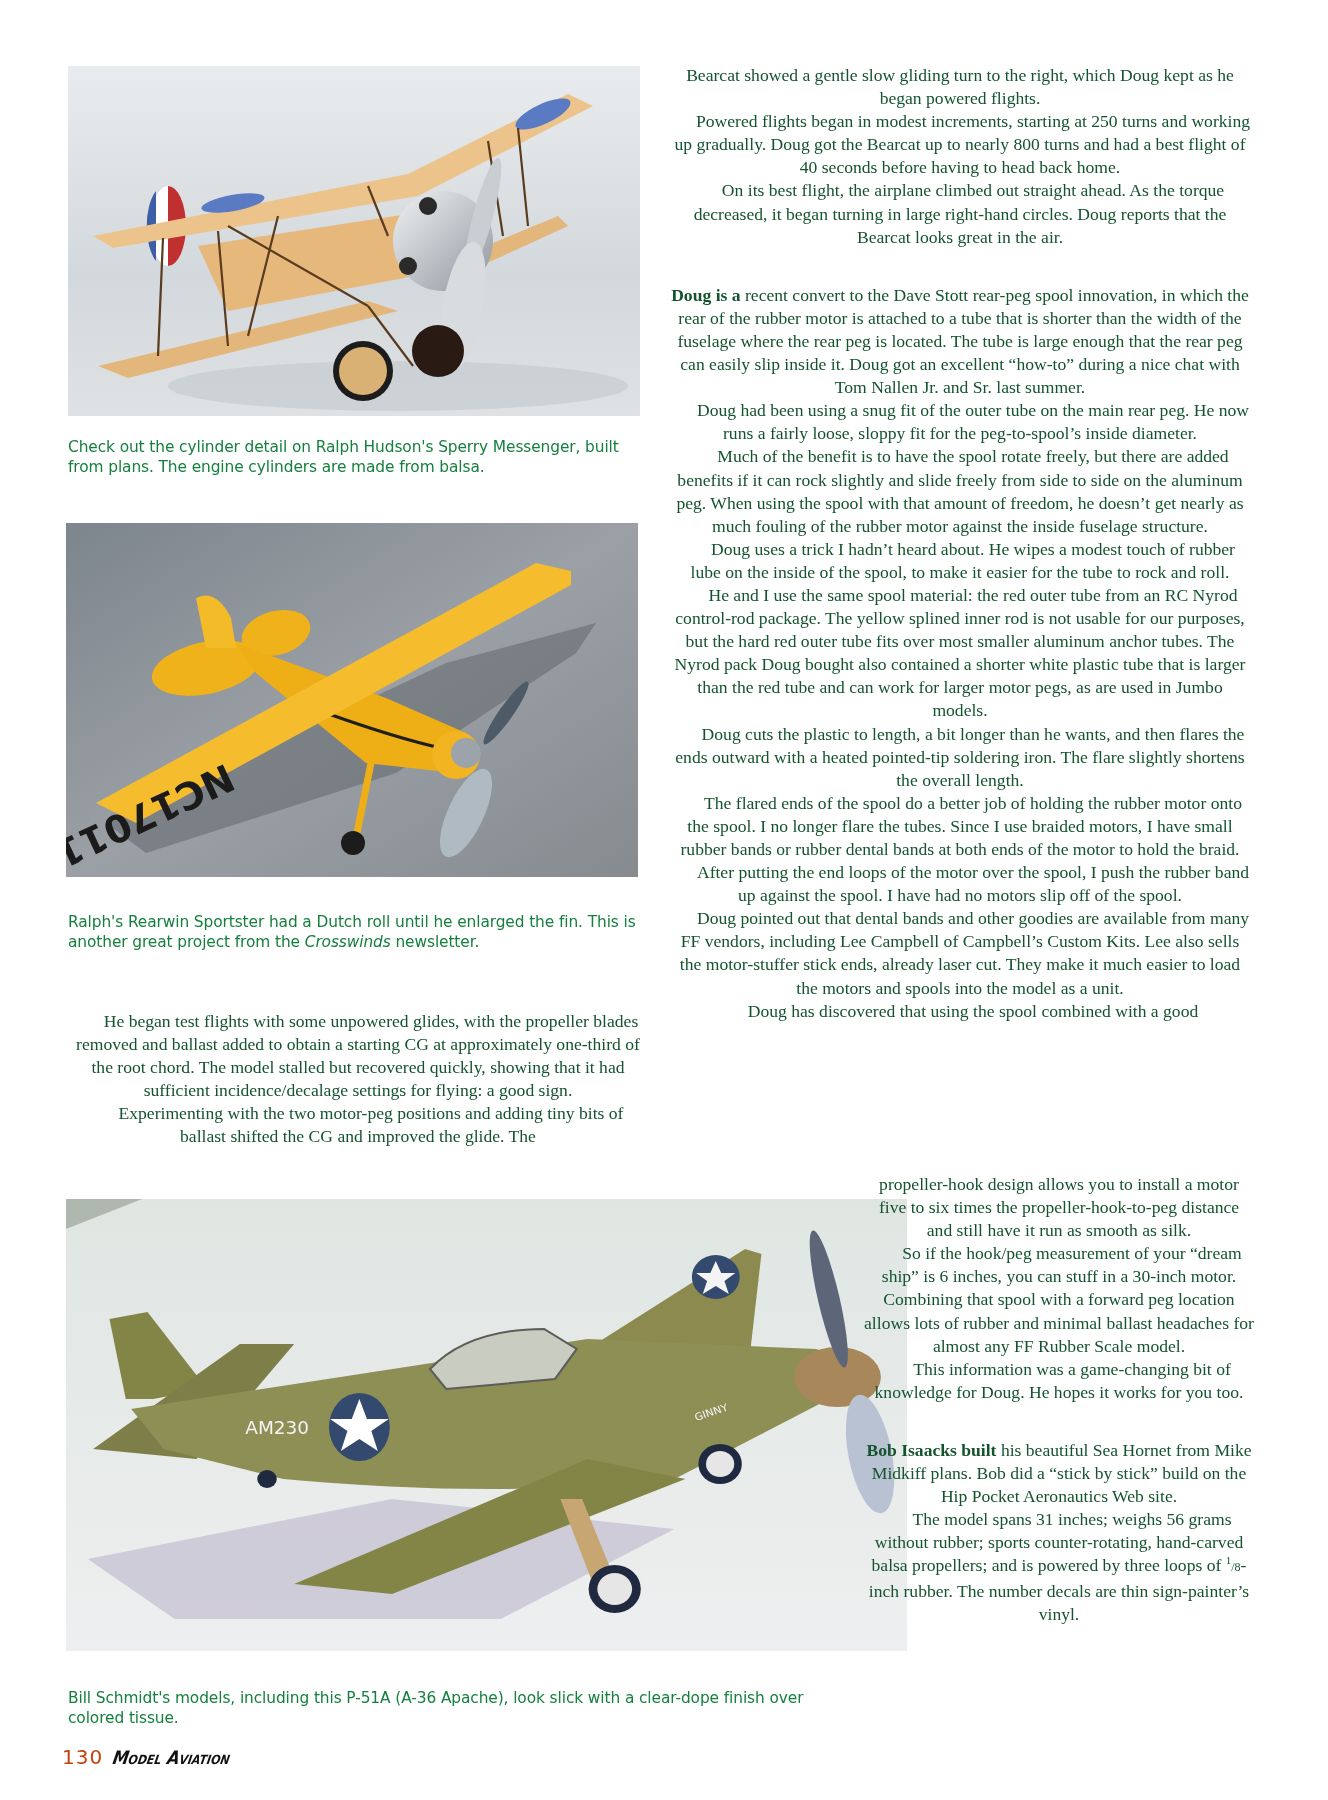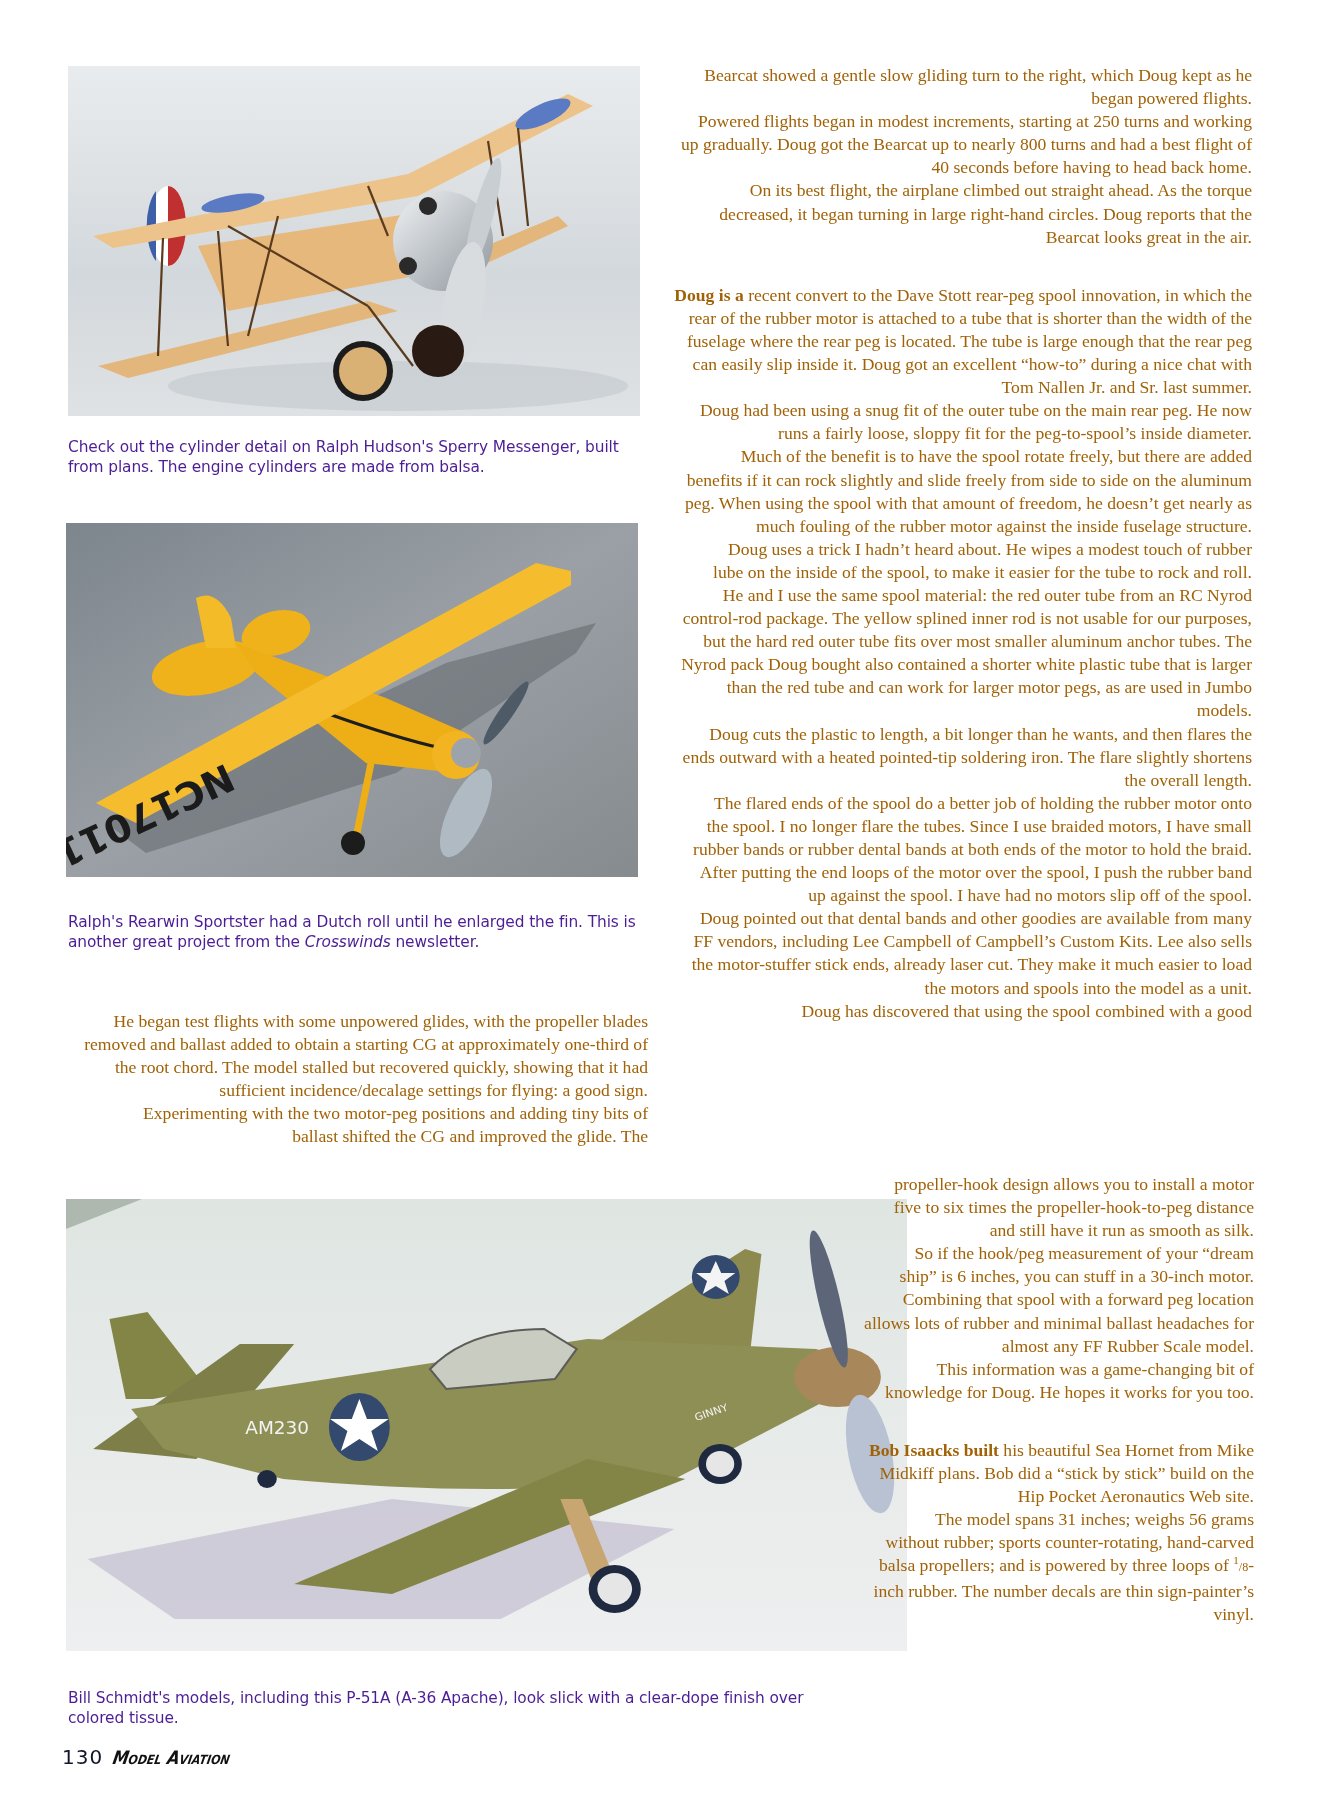--- a/index.html
+++ b/index.html
@@ -1,29 +1,29 @@
 <!DOCTYPE html>
 <html><head>
 <meta charset="utf-8">
 <style>
   html, body { margin:0; padding:0; background:#ffffff; }
   body { width:1328px; height:1800px; position:relative; overflow:hidden; font-family:"Liberation Serif", serif; color:#1a1a1a; }
   .photo { position:absolute; overflow:hidden; }
   .photo svg { display:block; width:100%; height:100%; }
-  .caption { position:absolute; font-family:"DejaVu Sans", sans-serif; font-size:15.4px; line-height:20px; color:#4c1d95; letter-spacing:-0.1px; }
+  .caption { position:absolute; font-family:"DejaVu Sans", sans-serif; font-size:15.4px; line-height:20px; color:#15803d; letter-spacing:-0.1px; }
   .caption em { font-style:italic; }
-  .col { position:absolute; font-size:17.6px; line-height:23.1px; color:#a16207; text-align:right; }
+  .col { position:absolute; font-size:17.6px; line-height:23.1px; color:#14532d; text-align:center; }
   .col p { margin:0; text-indent:26px; }
   .col p.noindent { text-indent:0; }
   .col p.gap { margin-top:35px; }
   .col b { font-weight:bold; }
   .frac { font-size:11px; vertical-align:super; line-height:0; }
   .frac2 { font-size:12px; }
   .footer { position:absolute; left:62px; top:1745px; display:flex; align-items:center; gap:10px; }
-  .folio { font-family:"DejaVu Sans", sans-serif; font-size:20px; color:#0f172a; letter-spacing:1px; }
+  .folio { font-family:"DejaVu Sans", sans-serif; font-size:20px; color:#c2410c; letter-spacing:1px; }
   .mag { font-family:"DejaVu Sans", sans-serif; font-weight:bold; font-style:italic; font-size:16px; color:#111; letter-spacing:0px; transform:skewX(-10deg) scaleY(1.15); font-variant:small-caps; }
 </style>
 </head>
 <body>
 
 <div class="photo" style="left:68px; top:66px; width:572px; height:350px;">
   <svg viewBox="0 0 572 350" preserveAspectRatio="none">
     <defs>
       <linearGradient id="sbg" x1="0" y1="0" x2="0" y2="1">
         <stop offset="0" stop-color="#e9ecee"></stop>

